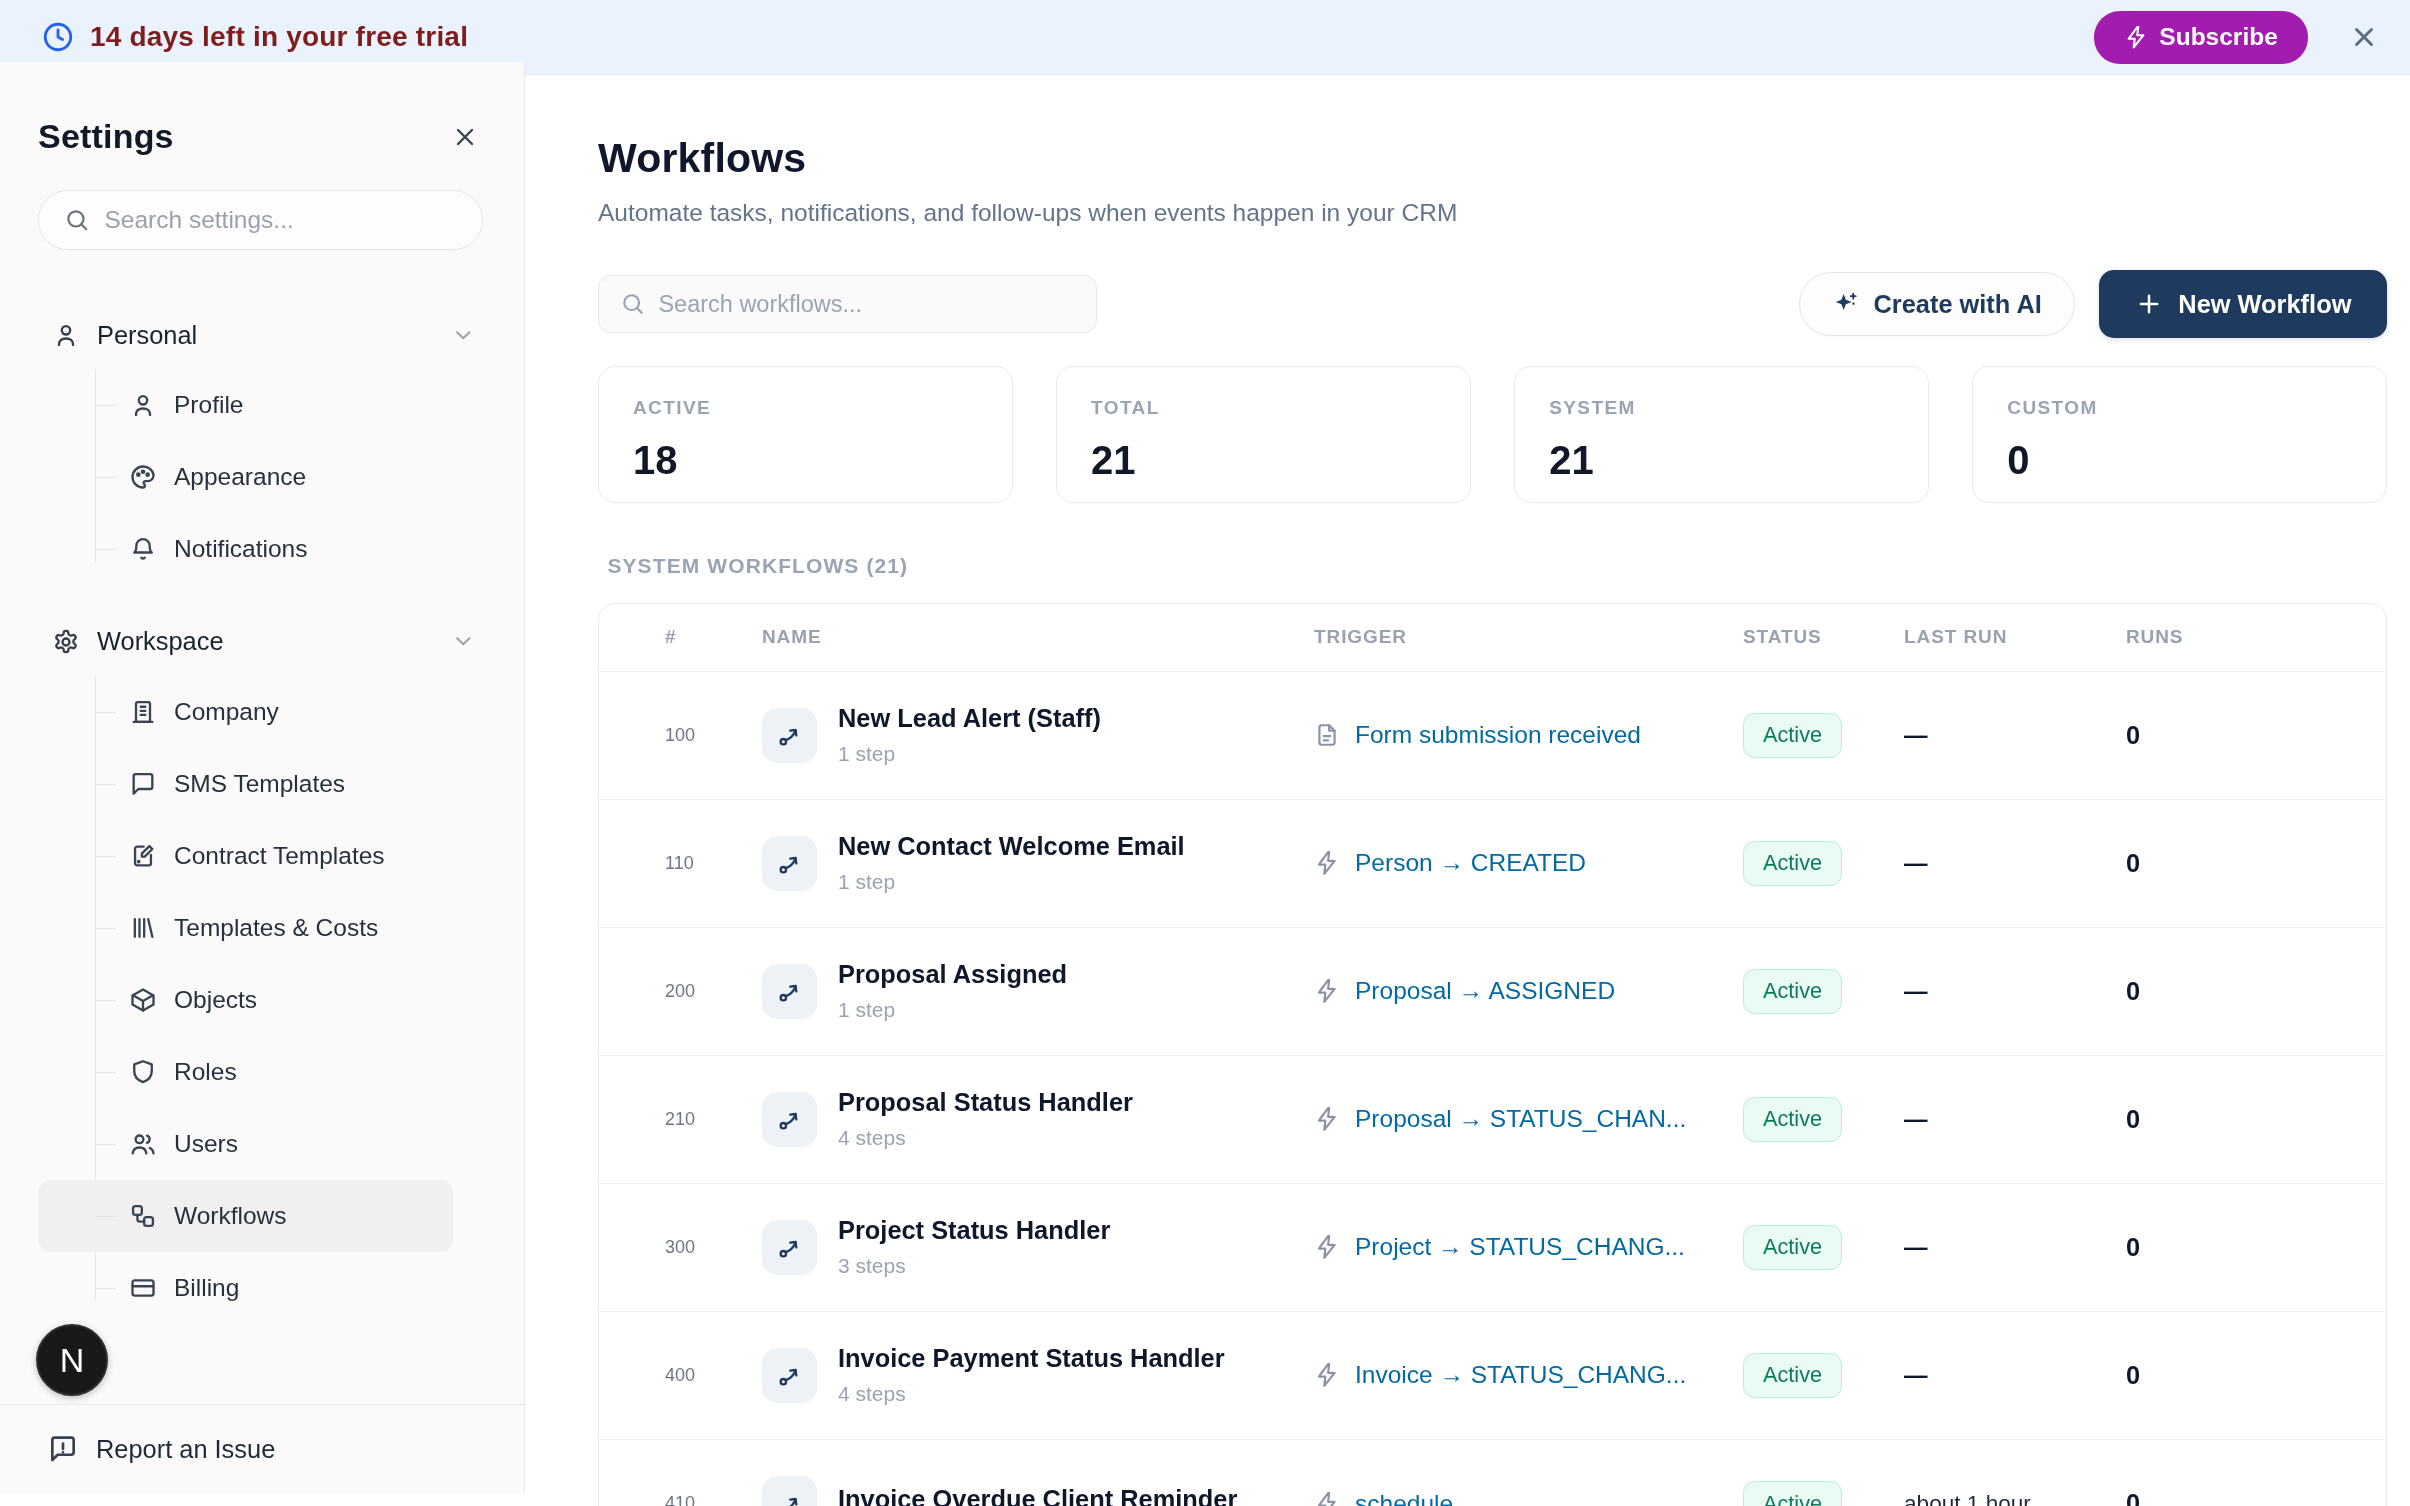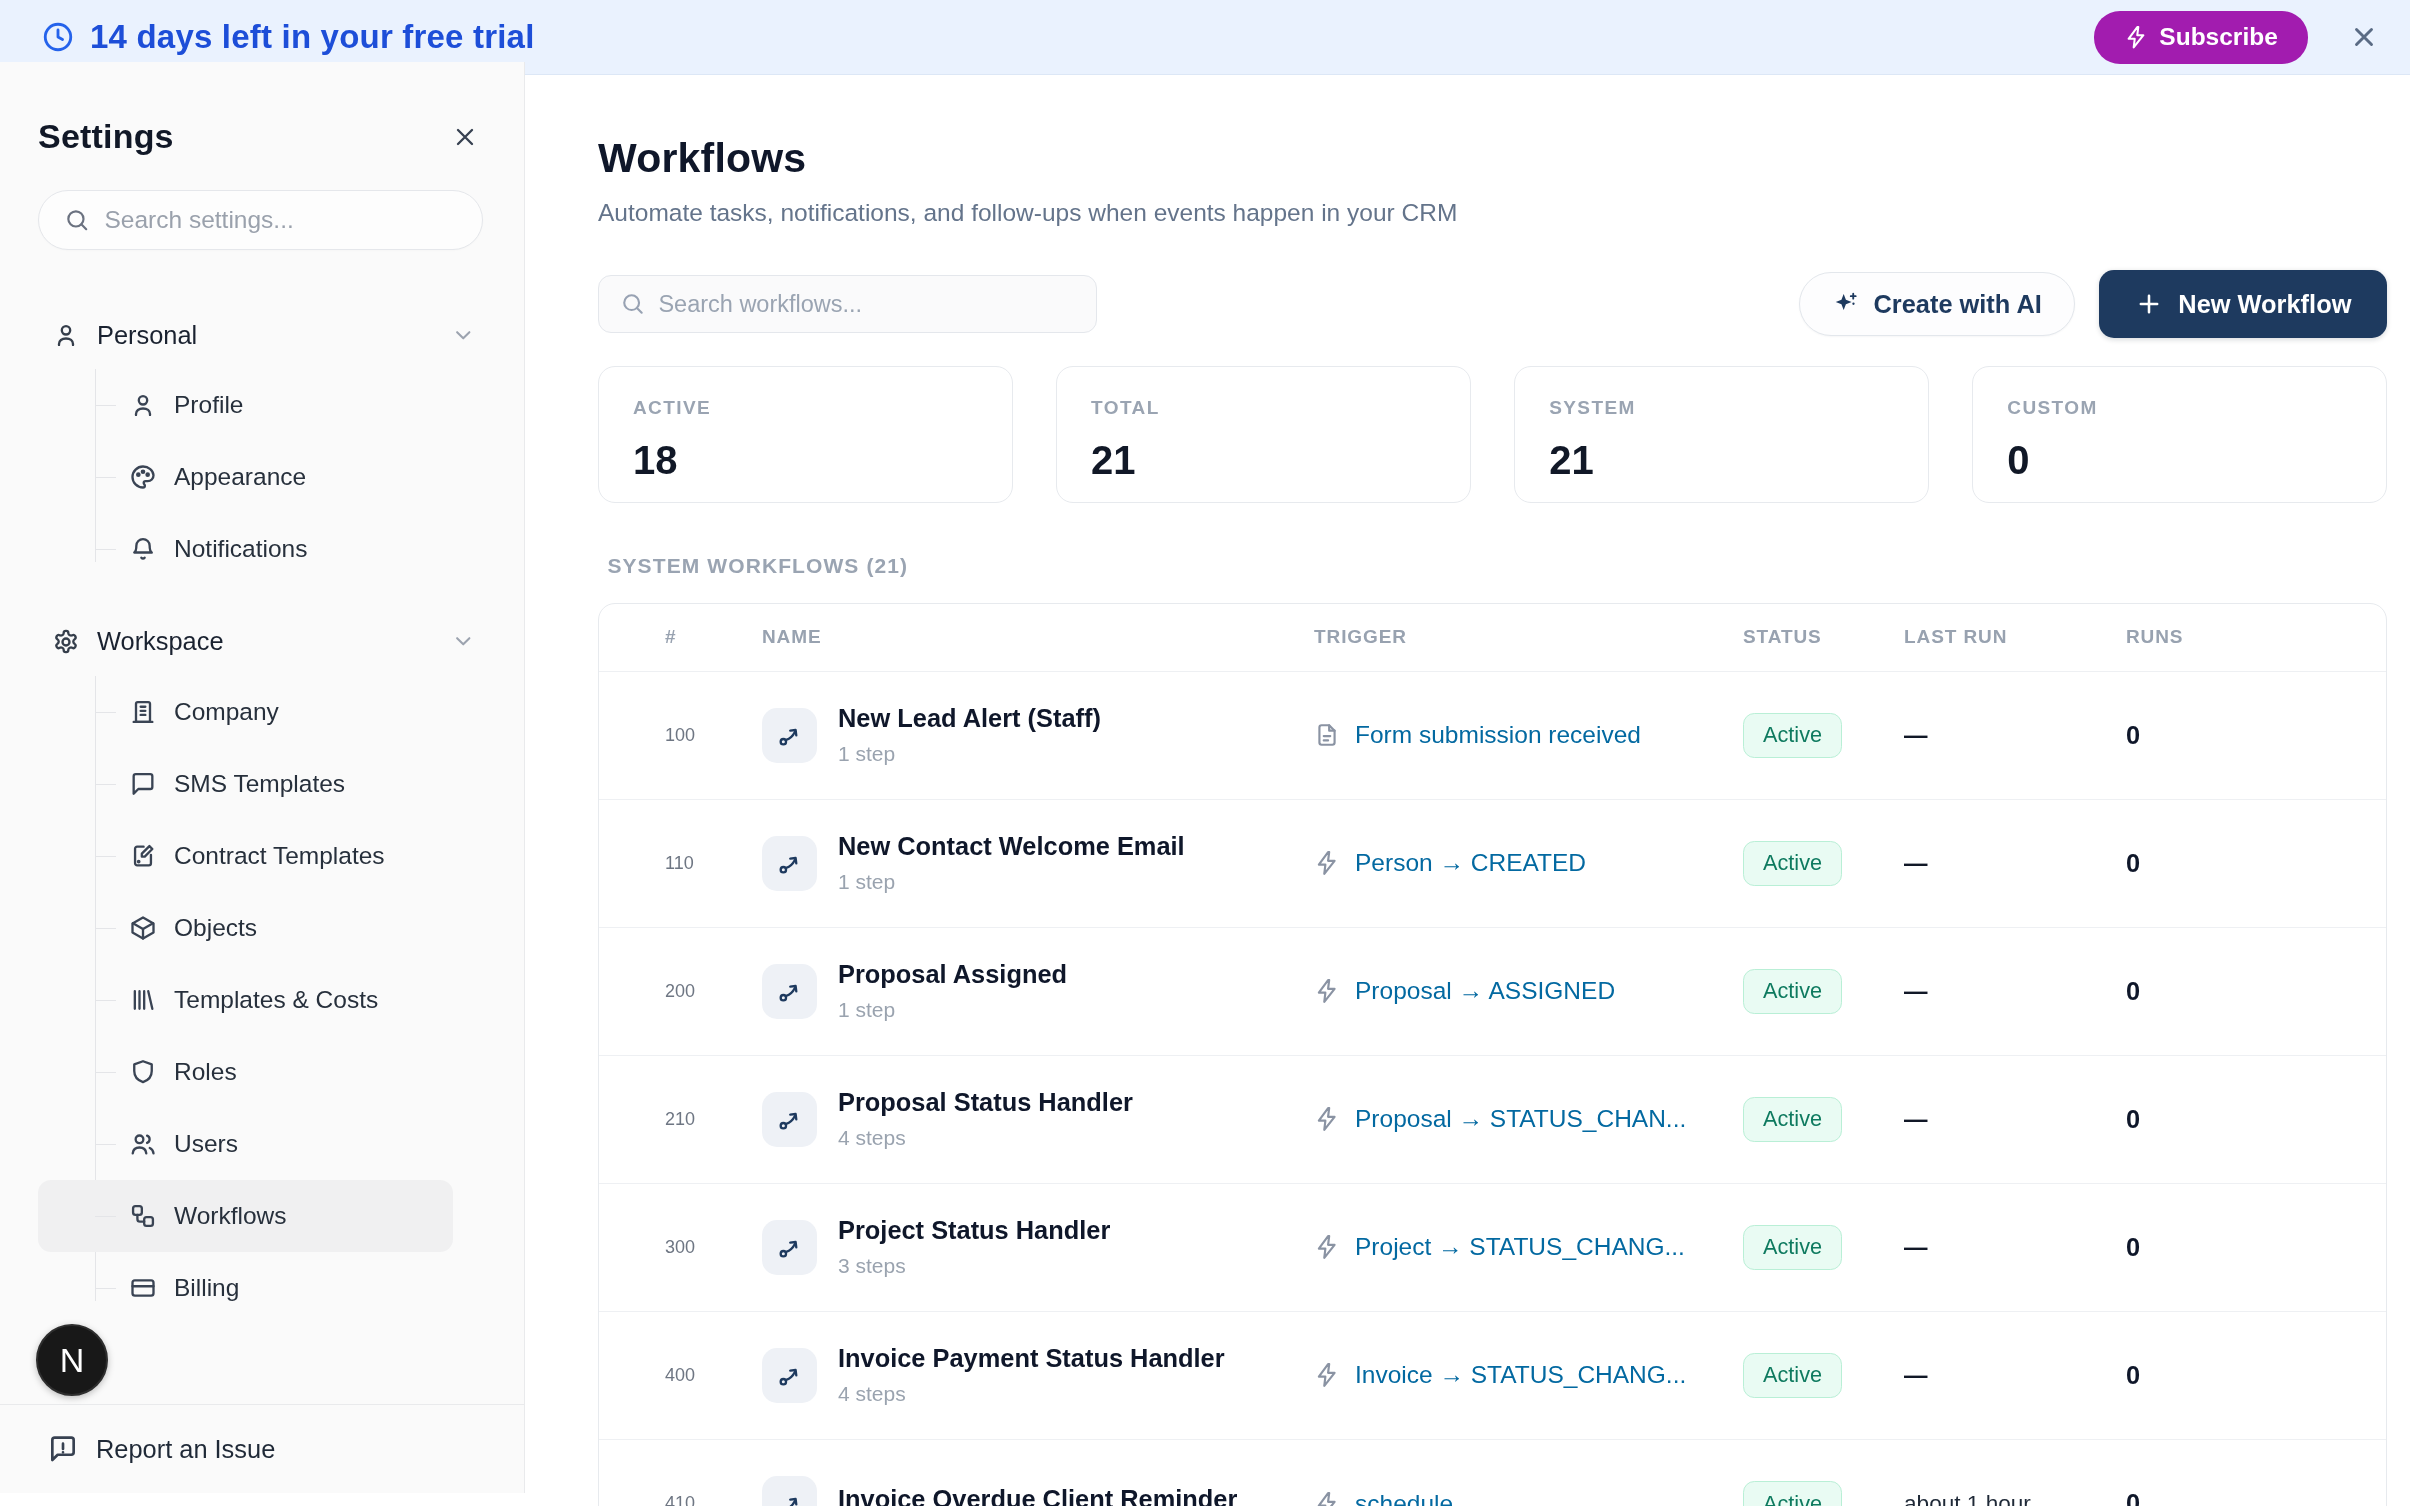--- a/index.html
+++ b/index.html
@@ -12,21 +12,21 @@
 
   
   .banner {
     position:absolute; top:0; left:0; width:2411px; height:75px;
     background:#EAF2FE; border-bottom:0.9px solid #DCE7F6;
     display:flex; align-items:center; justify-content:space-between;
     padding:0 26px 0 41px;
   }
   .banner-left { display:flex; align-items:center; gap:15px; }
   .banner-left .clock { color:#2563EB; }
-  .trial-text { font-size:33px; font-weight:700; color:#1d4ed8; letter-spacing:0.2px; }
+  .trial-text { font-size:28px; font-weight:700; color:#7f1d1d; letter-spacing:0.2px; }
   .banner-right { display:flex; align-items:center; gap:36px; }
   .subscribe-btn {
     display:flex; align-items:center; gap:11.3px; height:53px; padding:0 30px;
     background:#a21caf; color:#fff; border:none; border-radius:26px;
     font-family:inherit; font-size:24.5px; font-weight:700; cursor:pointer;text-align:right;
   }
   .banner-close {
     background:none; border:none; color:#5A6B84; cursor:pointer; padding:5.6px;
   }
 
@@ -313,34 +313,34 @@
                 <path d="M12.5 4H7a1.8 1.8 0 0 0-1.8 1.8v12.4A1.8 1.8 0 0 0 7 20h10a1.8 1.8 0 0 0 1.8-1.8V11"></path>
                 <path d="M17.5 3.5 20 6l-6.5 6.5H11V10z"></path>
                 <circle cx="8.3" cy="16.8" r=".6" fill="currentColor"></circle>
               </svg>
           </span>
           <span class="item-label">Contract Templates</span>
         </div>
         <div class="sub-row">
           <span class="item-icon">
             <svg width="28" height="28" viewBox="0 0 24 24" fill="none" stroke="currentColor" stroke-width="2" stroke-linecap="round" stroke-linejoin="round">
+                <path d="M5 4.5v15M9 4.5v15M13 4.5v15M16.5 4.5 20 19.5"></path>
+              </svg>
+          </span>
+          <span class="item-label">Templates &amp; Costs</span>
+        </div>
+        <div class="sub-row">
+          <span class="item-icon">
+            <svg width="28" height="28" viewBox="0 0 24 24" fill="none" stroke="currentColor" stroke-width="2" stroke-linecap="round" stroke-linejoin="round">
                 <path d="M21 8.2 12 3 3 8.2v7.6L12 21l9-5.2V8.2z"></path>
                 <path d="M3.4 8 12 12.8 20.6 8"></path>
                 <path d="M12 21v-8.2"></path>
               </svg>
           </span>
           <span class="item-label">Objects</span>
-        </div>
-        <div class="sub-row">
-          <span class="item-icon">
-            <svg width="28" height="28" viewBox="0 0 24 24" fill="none" stroke="currentColor" stroke-width="2" stroke-linecap="round" stroke-linejoin="round">
-                <path d="M5 4.5v15M9 4.5v15M13 4.5v15M16.5 4.5 20 19.5"></path>
-              </svg>
-          </span>
-          <span class="item-label">Templates &amp; Costs</span>
         </div>
         <div class="sub-row">
           <span class="item-icon">
             <svg width="28" height="28" viewBox="0 0 24 24" fill="none" stroke="currentColor" stroke-width="2" stroke-linecap="round" stroke-linejoin="round">
                 <path d="M12 2.8 19.5 5.5v5.7c0 4.8-3.2 8.1-7.5 9.5-4.3-1.4-7.5-4.7-7.5-9.5V5.5z"></path>
               </svg>
           </span>
           <span class="item-label">Roles</span>
         </div>
         <div class="sub-row">

